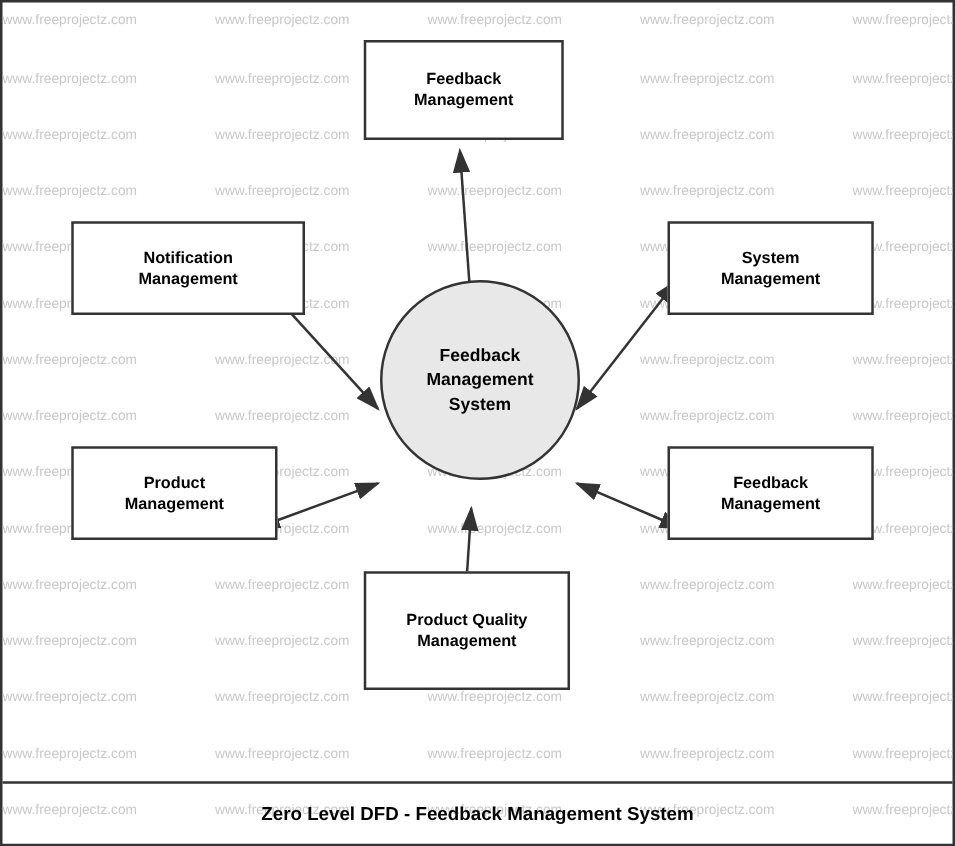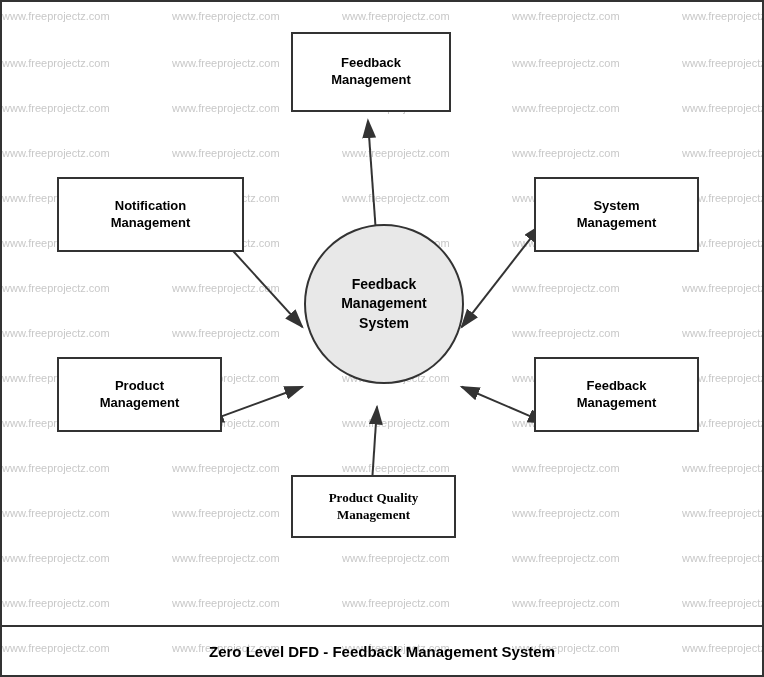--- a/index.html
+++ b/index.html
@@ -247,21 +247,21 @@
   <div class="box" style="top:355px; left:55px; width:165px; height:75px;">
     <span style="white-space:pre-line;">Product
 Management</span>
   </div>
 
   <div class="box" style="top:355px; left:532px; width:165px; height:75px;">
     <span style="white-space:pre-line;">Feedback
 Management</span>
   </div>
 
-  <div class="box" style="top:473px; left:289px; width:165px; height:63px;font-family:Liberation Serif, serif;">
+  <div class="box" style="top:455px; left:289px; width:165px; height:95px;">
     <span style="white-space:pre-line;">Product Quality
 Management</span>
   </div>
 
   <div class="footer-label">
     <span>Zero Level DFD - Feedback Management System</span>
   </div>
 
 </div>
 

